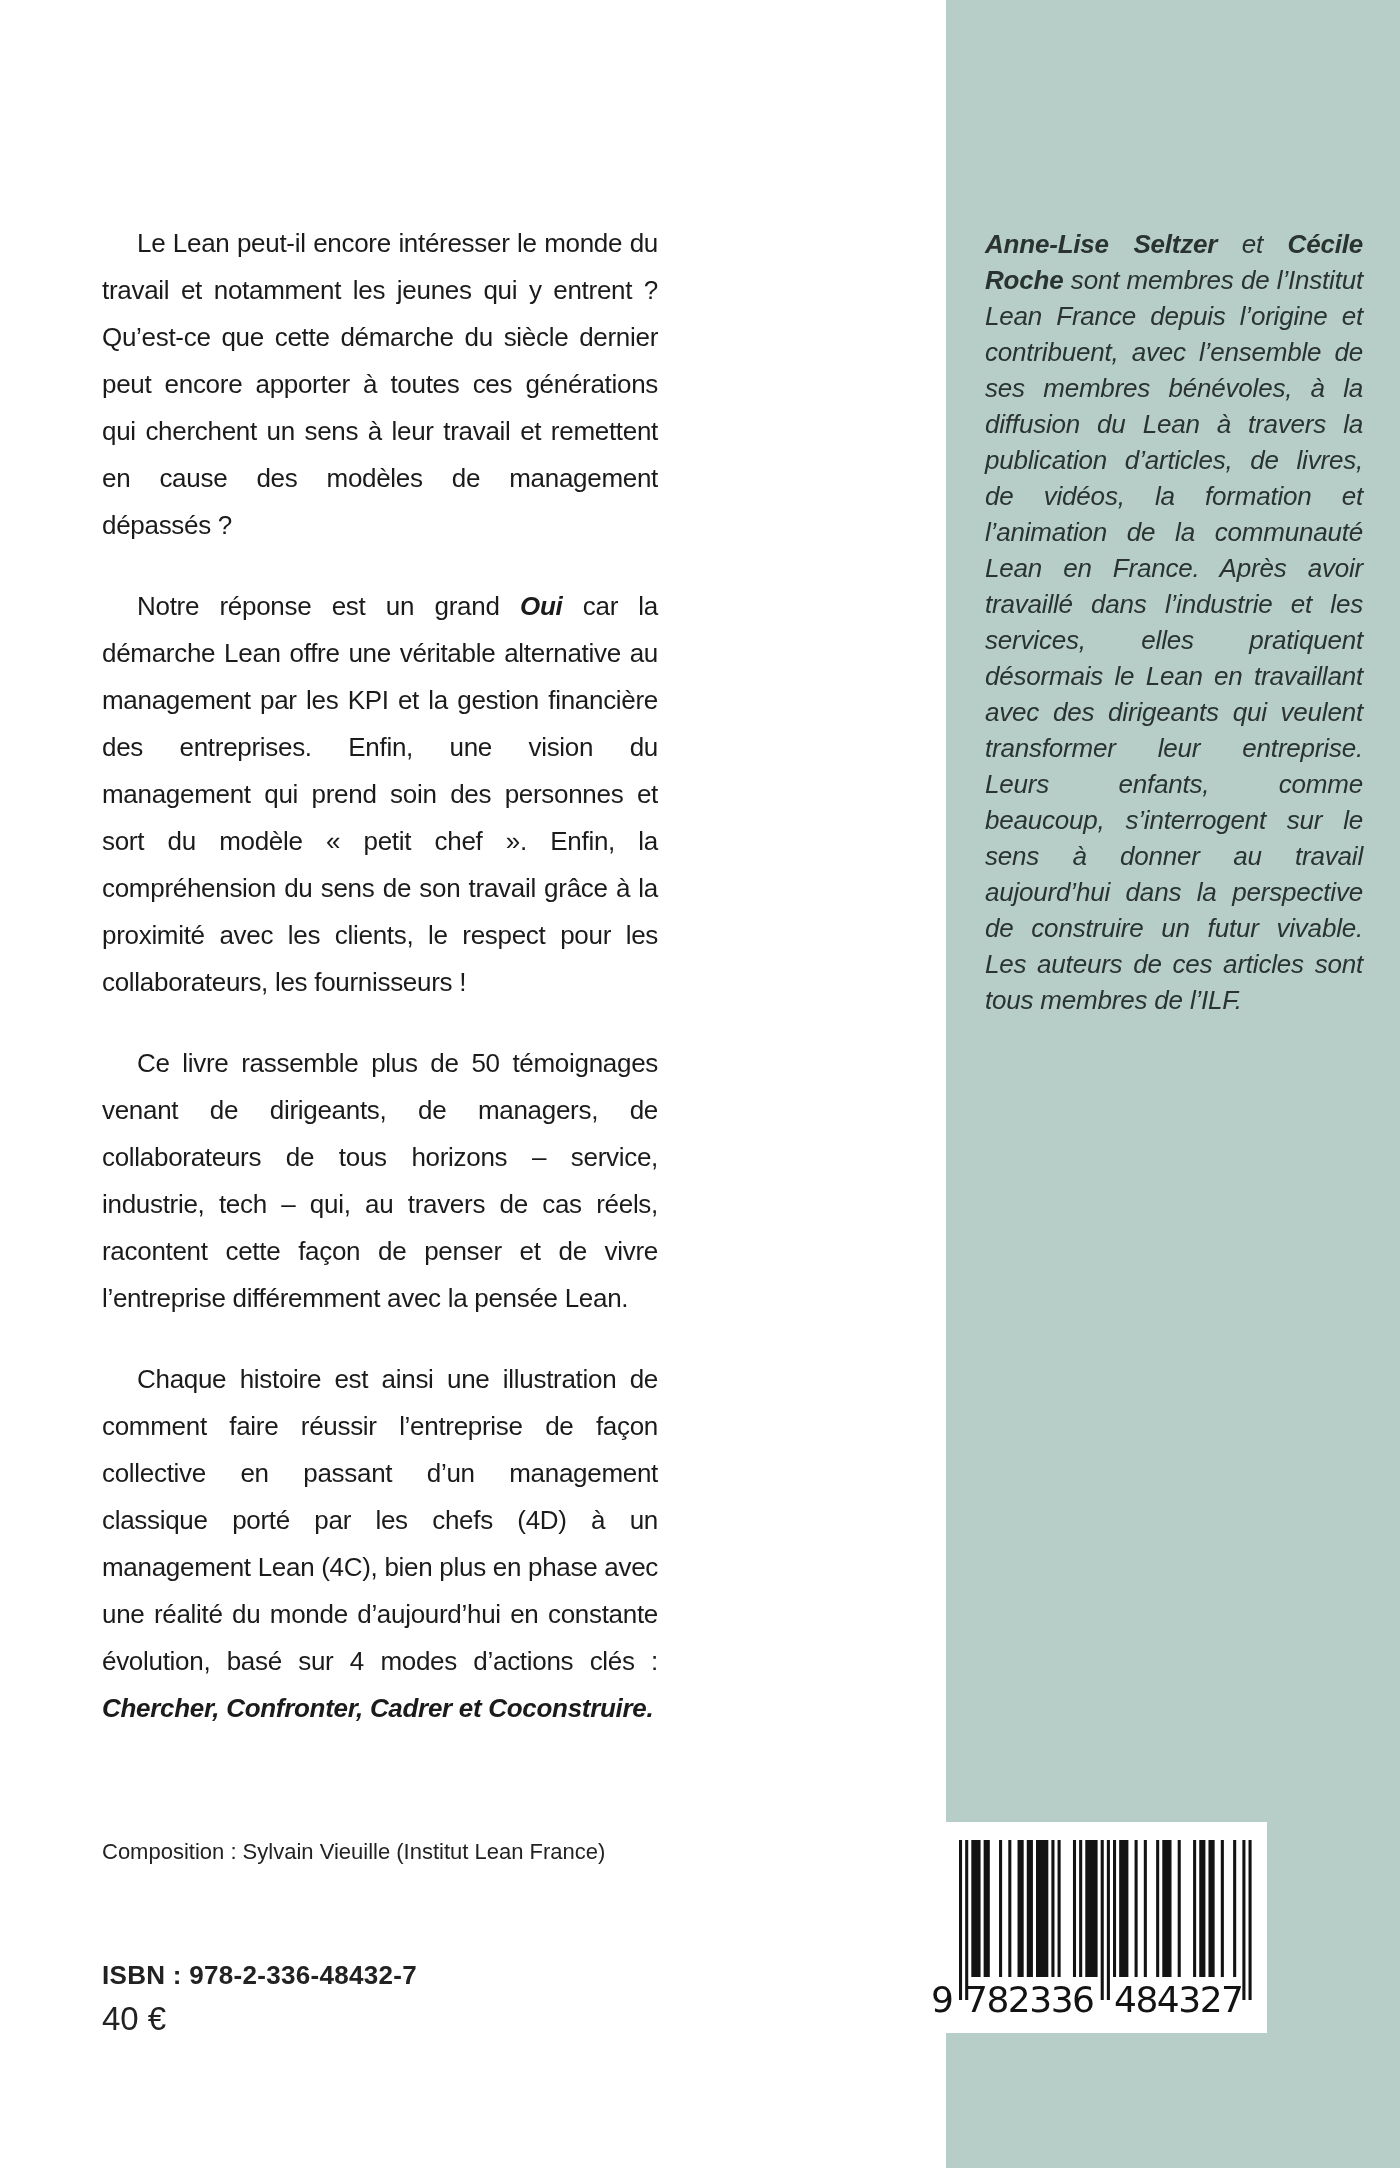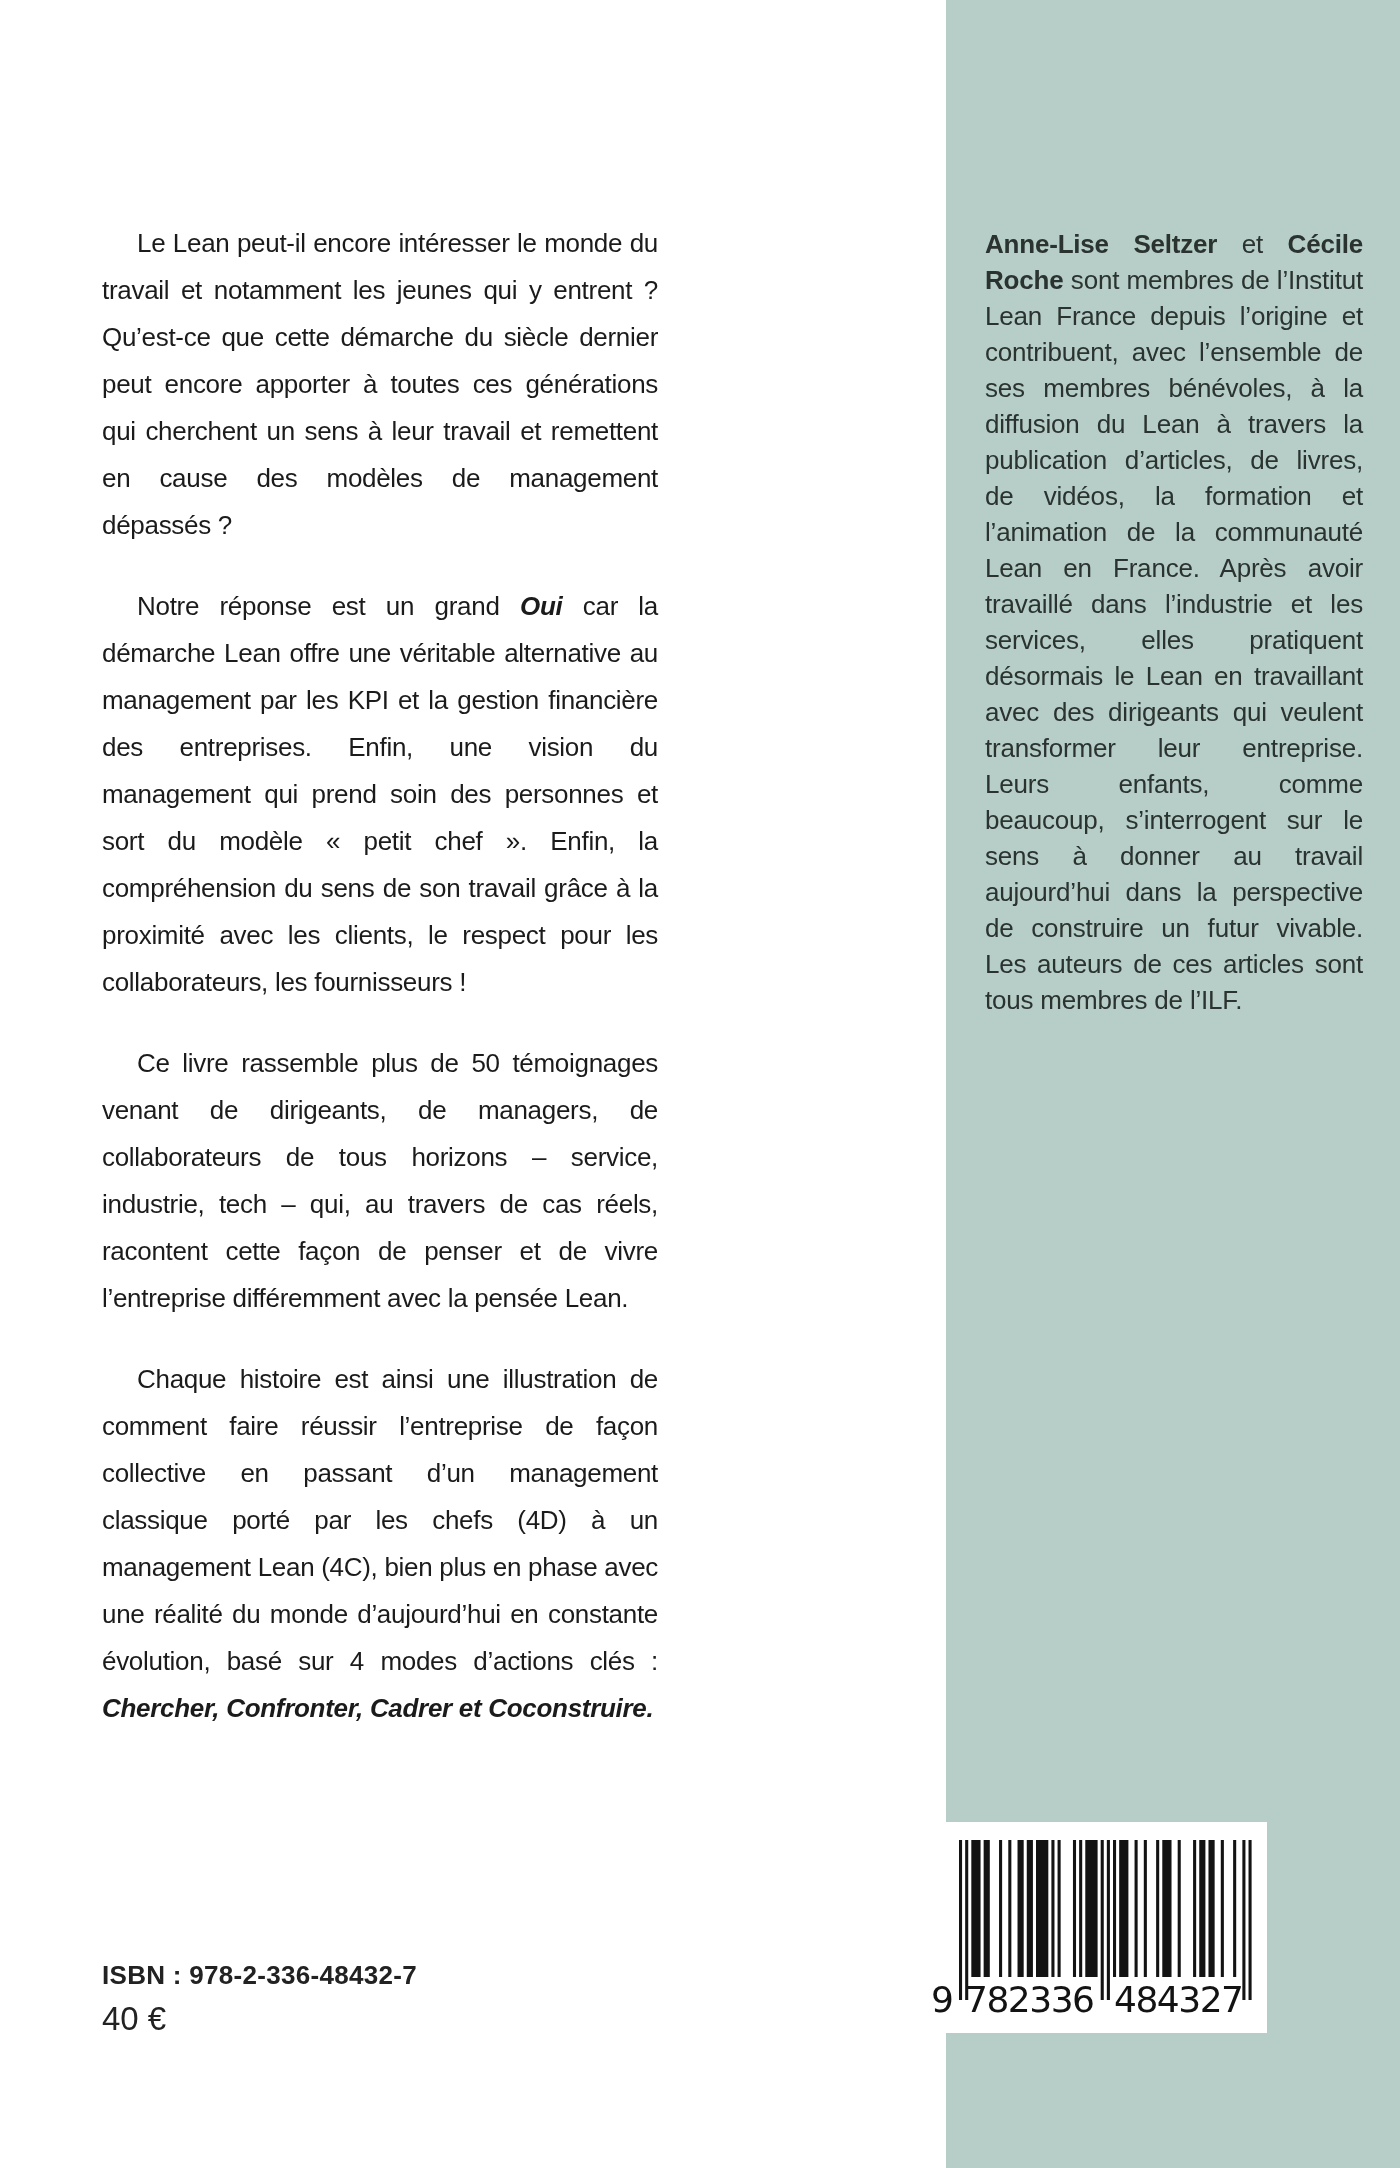--- a/index.html
+++ b/index.html
@@ -13,21 +13,21 @@
   }
   .synopsis{
     position:absolute;left:102px;top:220px;width:556px;
     font-size:26px;line-height:47px;letter-spacing:-0.3px;
     text-align:justify;color:#1b1b1b;
   }
   .synopsis p{margin:0 0 34px 0;text-indent:35px;}
   .author-bio{
     position:absolute;left:985px;top:226px;width:378px;
     font-size:26px;line-height:36px;letter-spacing:-0.2px;
-    text-align:justify;color:#2a3330;
+    font-style:italic;text-align:justify;color:#2a3330;
   }
   .seg-i{font-style:italic;font-weight:bold;}
   .seg-b{font-weight:700;}
   .credits{
     position:absolute;left:102px;top:1836px;
     font-size:22px;line-height:31px;color:#222222;
   }
   .isbn{
     position:absolute;left:102px;top:1960px;
     font-size:26px;color:#222222;letter-spacing:0.3px;font-weight:bold;
@@ -54,20 +54,21 @@
   <div class="synopsis">
     <p><span>Le Lean peut-il encore intéresser le monde du travail et notamment les jeunes qui y entrent ? Qu’est-ce que cette démarche du siècle dernier peut encore apporter à toutes ces générations qui cherchent un sens à leur travail et remettent en cause des modèles de management dépassés ?</span></p>
     <p><span>Notre réponse est un grand </span><span class="seg-i">Oui</span><span> car la démarche Lean offre une véritable alternative au management par les KPI et la gestion financière des entreprises. Enfin, une vision du management qui prend soin des personnes et sort du modèle « petit chef ». Enfin, la compréhension du sens de son travail grâce à la proximité avec les clients, le respect pour les collaborateurs, les fournisseurs !</span></p>
     <p><span>Ce livre rassemble plus de 50 témoignages venant de dirigeants, de managers, de collaborateurs de tous horizons – service, industrie, tech – qui, au travers de cas réels, racontent cette façon de penser et de vivre l’entreprise différemment avec la pensée Lean.</span></p>
     <p><span>Chaque histoire est ainsi une illustration de comment faire réussir l’entreprise de façon collective en passant d’un management classique porté par les chefs (4D) à un management Lean (4C), bien plus en phase avec une réalité du monde d’aujourd’hui en constante évolution, basé sur 4 modes d’actions clés : </span><span class="seg-i">Chercher, Confronter, Cadrer et Coconstruire.</span></p>
   </div>
 
   <div class="author-bio"><span class="seg-b">Anne-Lise Seltzer</span><span> et </span><span class="seg-b">Cécile Roche</span><span> sont membres de l’Institut Lean France depuis l’origine et contribuent, avec l’ensemble de ses membres bénévoles, à la diffusion du Lean à travers la publication d’articles, de livres, de vidéos, la formation et l’animation de la communauté Lean en France. Après avoir travaillé dans l’industrie et les services, elles pratiquent désormais le Lean en travaillant avec des dirigeants qui veulent transformer leur entreprise. Leurs enfants, comme beaucoup, s’interrogent sur le sens à donner au travail aujourd’hui dans la perspective de construire un futur vivable. Les auteurs de ces articles sont tous membres de l’ILF.</span></div>
 
   <div class="credits">
+    <div>Composition : Sylvain Vieuille (Institut Lean France)</div>
   </div>
 
   <div class="isbn">ISBN : 978-2-336-48432-7</div>
   <div class="price">40 €</div>
 
   <div class="barcode-box">
     <svg width="342" height="205" viewBox="0 0 342 205" xmlns="http://www.w3.org/2000/svg">
       <g id="barcode-bars">
           <rect x="34.00" y="18" width="3.08" height="160" fill="#131313"></rect>
           <rect x="40.16" y="18" width="3.08" height="160" fill="#131313"></rect>

